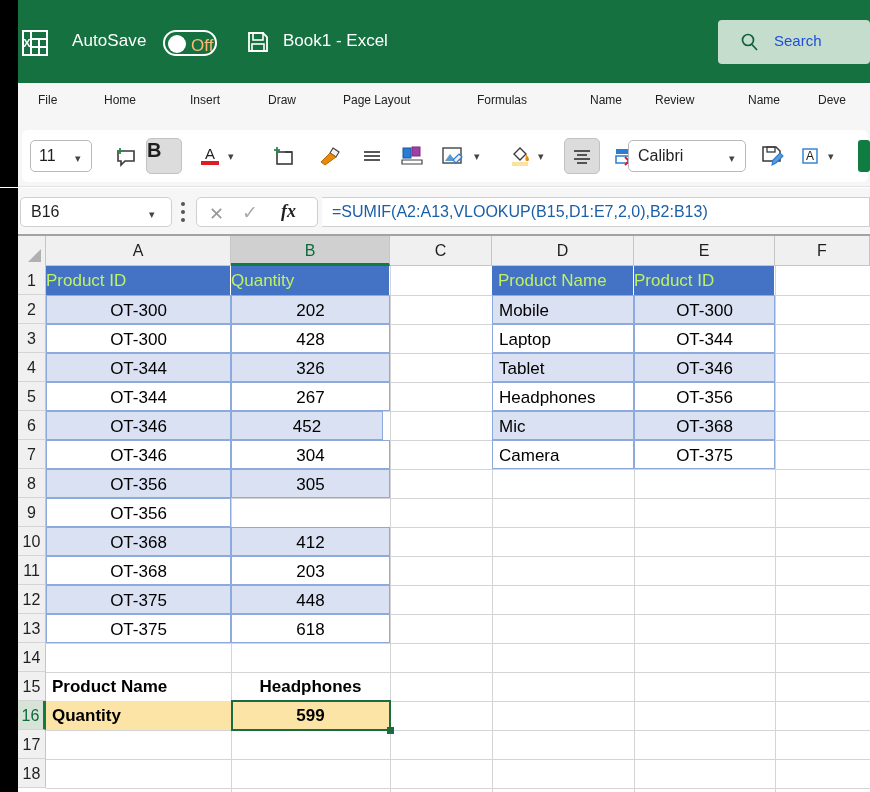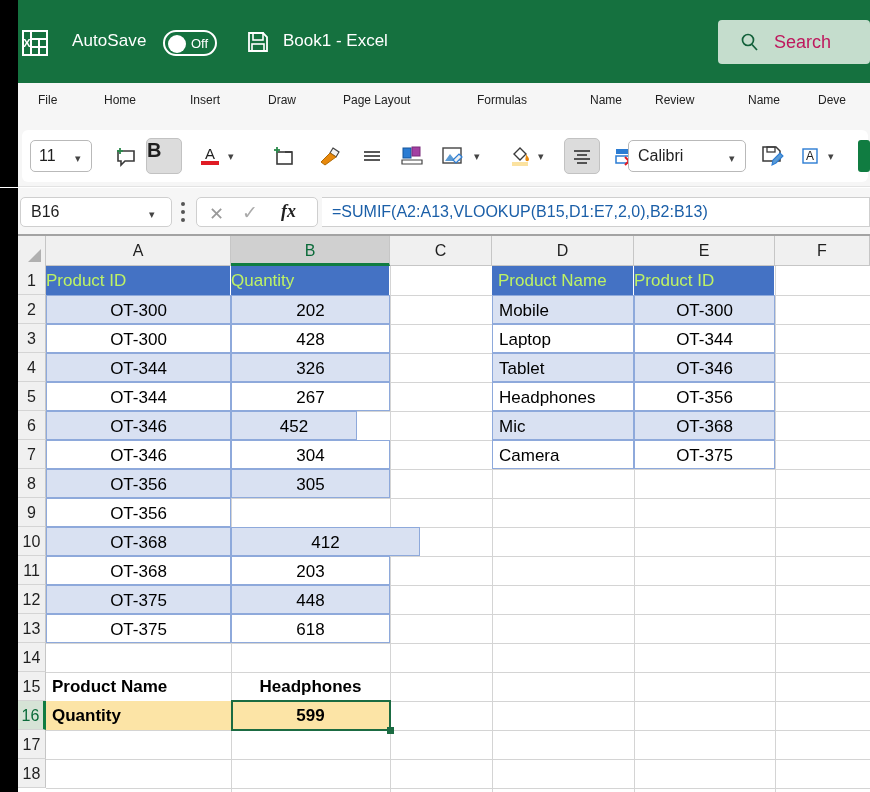--- a/index.html
+++ b/index.html
@@ -38,36 +38,36 @@
     width: 54px; height: 26px;
     border: 2px solid #ffffff; border-radius: 13px;
   }
   .toggle-knob {
     position: absolute; left: 3px; top: 3px;
     width: 18px; height: 18px; border-radius: 50%;
     background: #ffffff;
   }
   .toggle-text {
     position: absolute; left: 26px; top: 4px;
-    color: #ffffff; font-size: 13px;
+    color: #fdba74; font-size: 17px;
   }
   .save-icon { position: absolute; left: 246px; top: 30px; width: 24px; height: 24px; }
   .doc-title {
     position: absolute; left: 283px; top: 31px;
     color: #ffffff; font-size: 17px; white-space: nowrap;
   }
   .searchbox {
     position: absolute; left: 718px; top: 20px;
     width: 152px; height: 44px;
     background: #c5ddcd; border-radius: 4px;
   }
   .search-icon { position: absolute; left: 22px; top: 12px; width: 19px; height: 19px; }
   .search-text {
     position: absolute; left: 56px; top: 12px;
-    color: #be185d; font-size: 18px;
+    color: #1d4ed8; font-size: 15px;
   }
 
   
   .tabbar {
     position: absolute; left: 0; top: 83px;
     width: 870px; height: 42px;
     background: #f6f6f6;
   }
   .tb-pad2 { position: absolute; left: 0; top: 0; width: 18px; height: 42px; background:#000; }
   .tab {
@@ -493,28 +493,28 @@
 
     <div class="cell band bordered ctr" style="left:46px;  top:59px;  width:185px">OT-300</div>
     <div class="cell band bordered ctr" style="left:231px; top:59px;  width:159px">202</div>
     <div class="cell plain bordered ctr" style="left:46px;  top:88px;  width:185px">OT-300</div>
     <div class="cell plain bordered ctr" style="left:231px; top:88px;  width:159px">428</div>
     <div class="cell band bordered ctr" style="left:46px;  top:117px; width:185px">OT-344</div>
     <div class="cell band bordered ctr" style="left:231px; top:117px; width:159px">326</div>
     <div class="cell plain bordered ctr" style="left:46px;  top:146px; width:185px">OT-344</div>
     <div class="cell plain bordered ctr" style="left:231px; top:146px; width:159px">267</div>
     <div class="cell band bordered ctr" style="left:46px;  top:175px; width:185px">OT-346</div>
-    <div class="cell band bordered ctr" style="left:231px; top:175px; width:126px">452</div>
+    <div class="cell band bordered ctr" style="left:231px; top:175px; width:152px">452</div>
     <div class="cell plain bordered ctr" style="left:46px;  top:204px; width:185px">OT-346</div>
     <div class="cell plain bordered ctr" style="left:231px; top:204px; width:159px">304</div>
     <div class="cell band bordered ctr" style="left:46px;  top:233px; width:185px">OT-356</div>
     <div class="cell band bordered ctr" style="left:231px; top:233px; width:159px">305</div>
     <div class="cell plain bordered ctr" style="left:46px;  top:262px; width:185px">OT-356</div>
     <div class="cell band bordered ctr" style="left:46px;  top:291px; width:185px">OT-368</div>
-    <div class="cell band bordered ctr" style="left:231px; top:291px; width:189px">412</div>
+    <div class="cell band bordered ctr" style="left:231px; top:291px; width:159px">412</div>
     <div class="cell plain bordered ctr" style="left:46px;  top:320px; width:185px">OT-368</div>
     <div class="cell plain bordered ctr" style="left:231px; top:320px; width:159px">203</div>
     <div class="cell band bordered ctr" style="left:46px;  top:349px; width:185px">OT-375</div>
     <div class="cell band bordered ctr" style="left:231px; top:349px; width:159px">448</div>
     <div class="cell plain bordered ctr" style="left:46px;  top:378px; width:185px">OT-375</div>
     <div class="cell plain bordered ctr" style="left:231px; top:378px; width:159px">618</div>
 
     <div class="cell hdr left" style="left:492px; top:30px; width:142px">Product Name</div>
     <div class="cell hdr" style="left:634px; top:30px; width:141px">Product ID</div>
 

